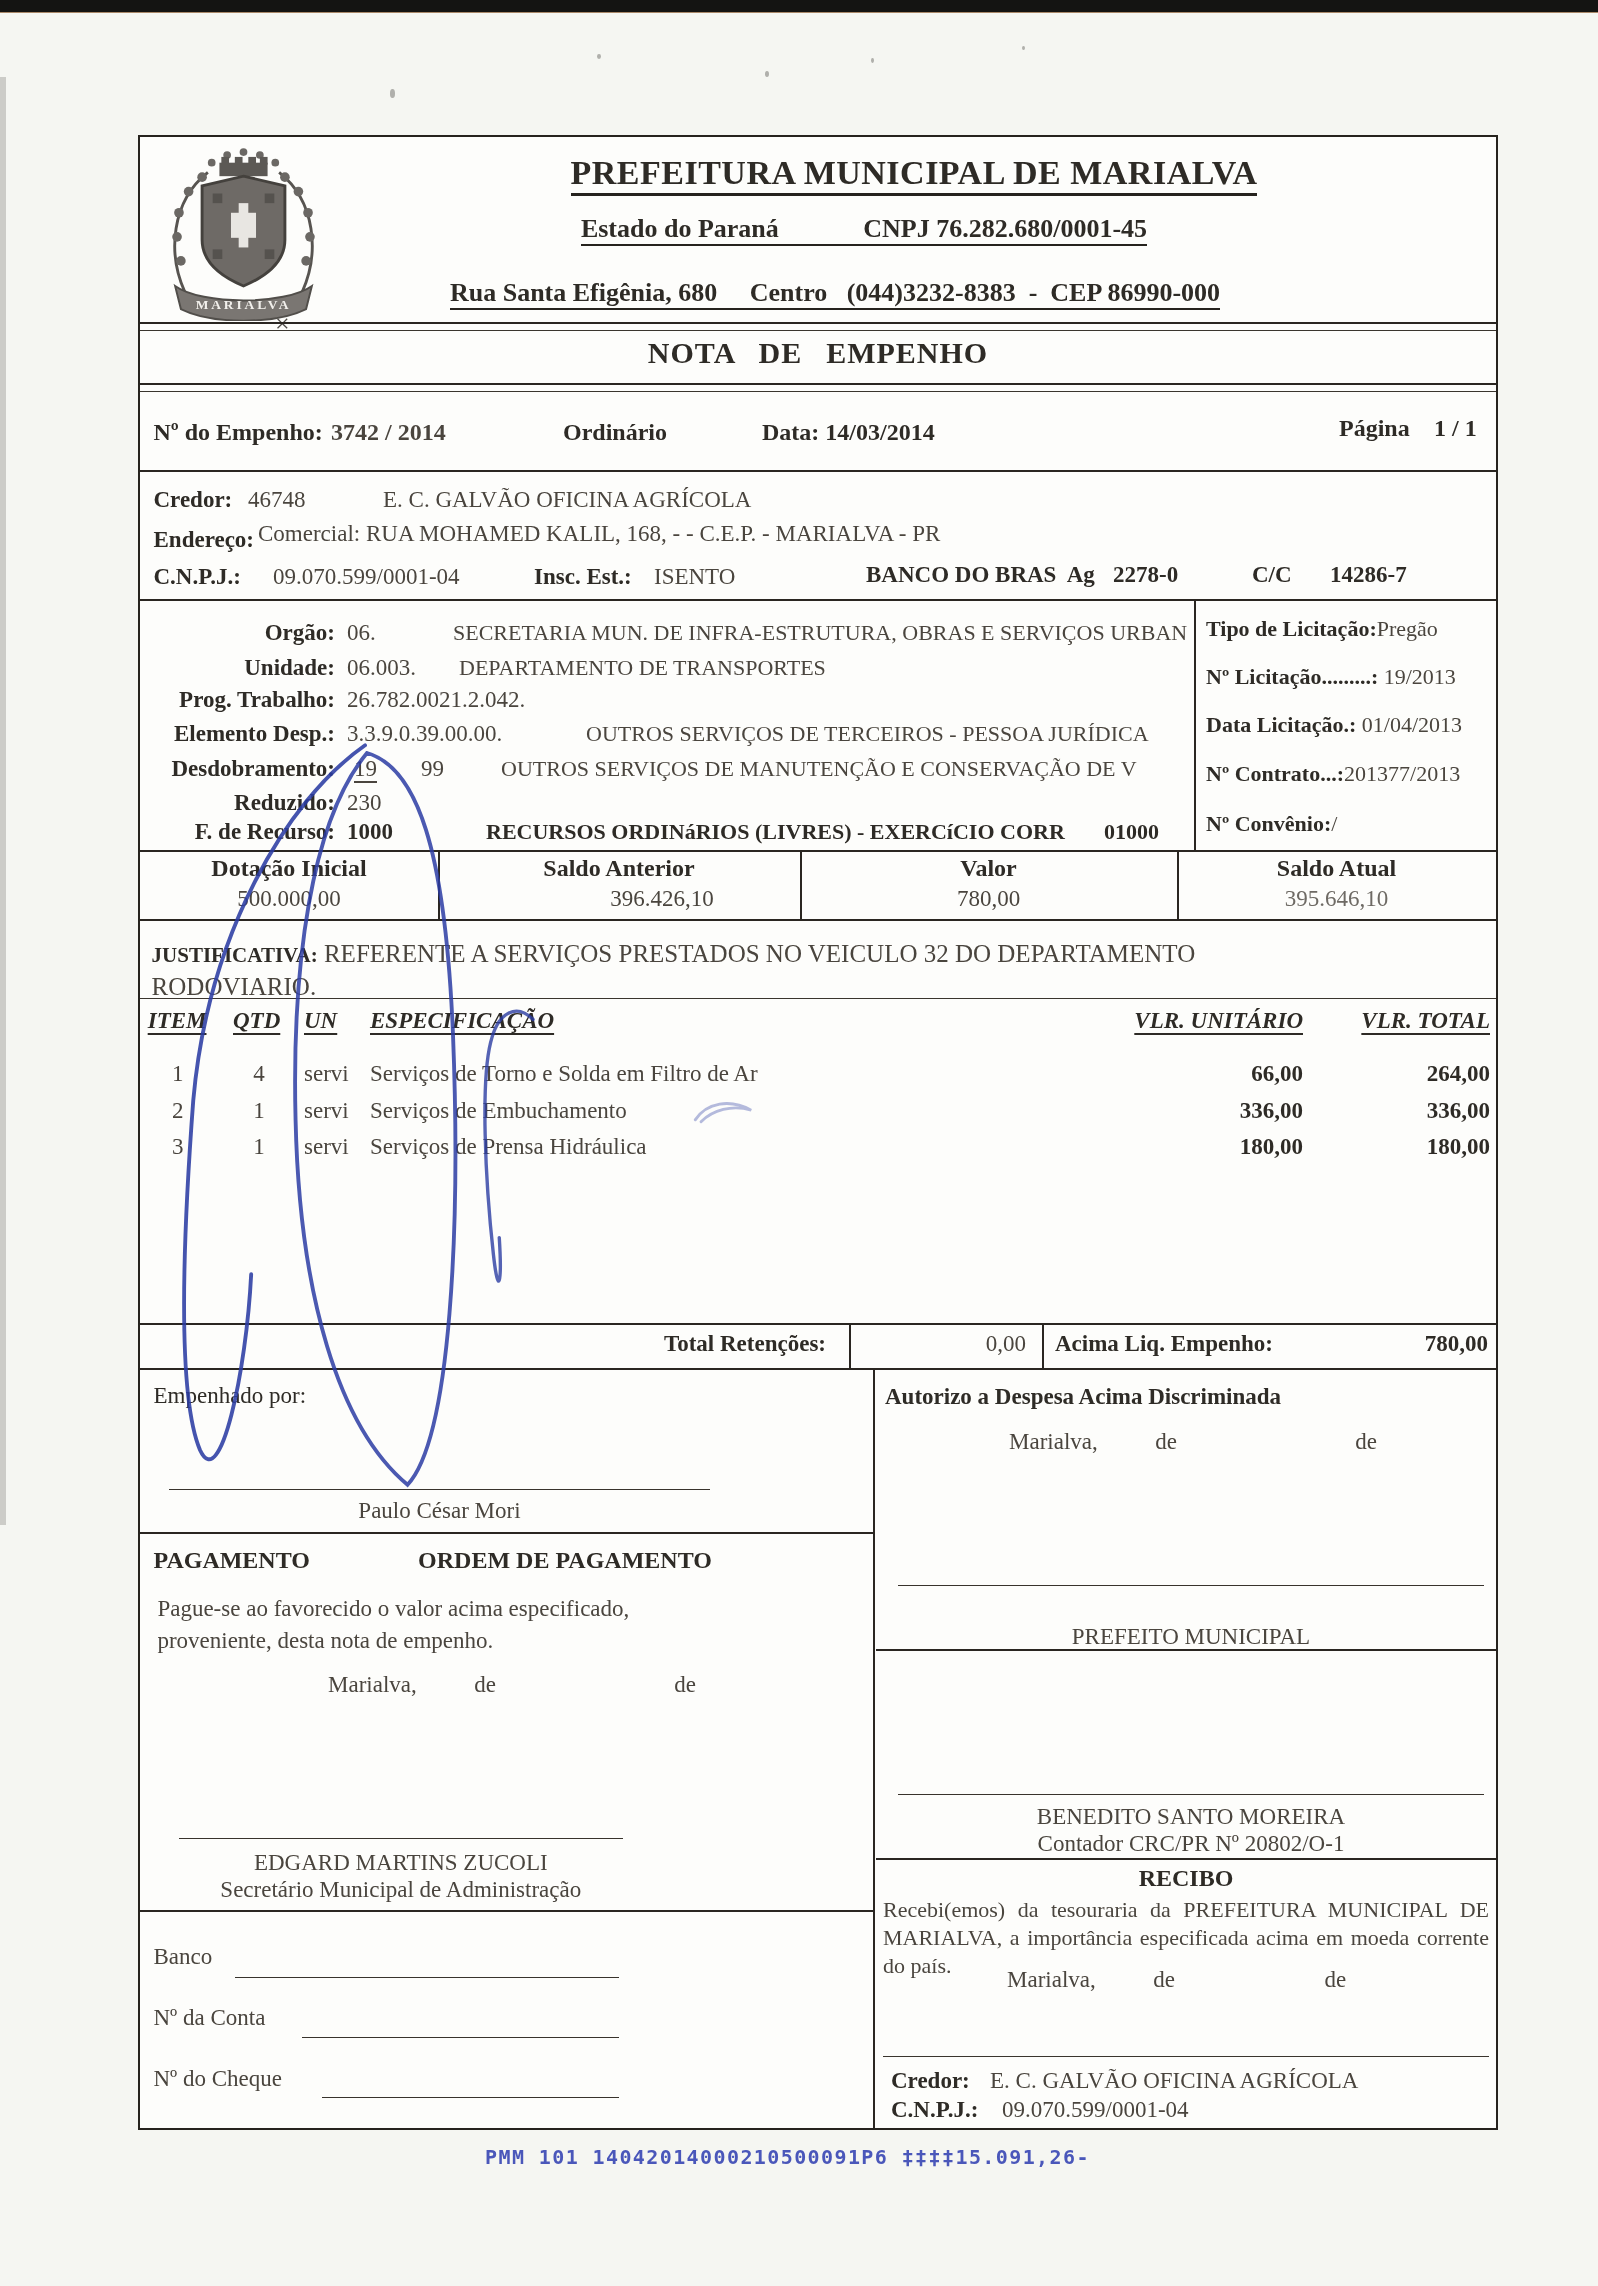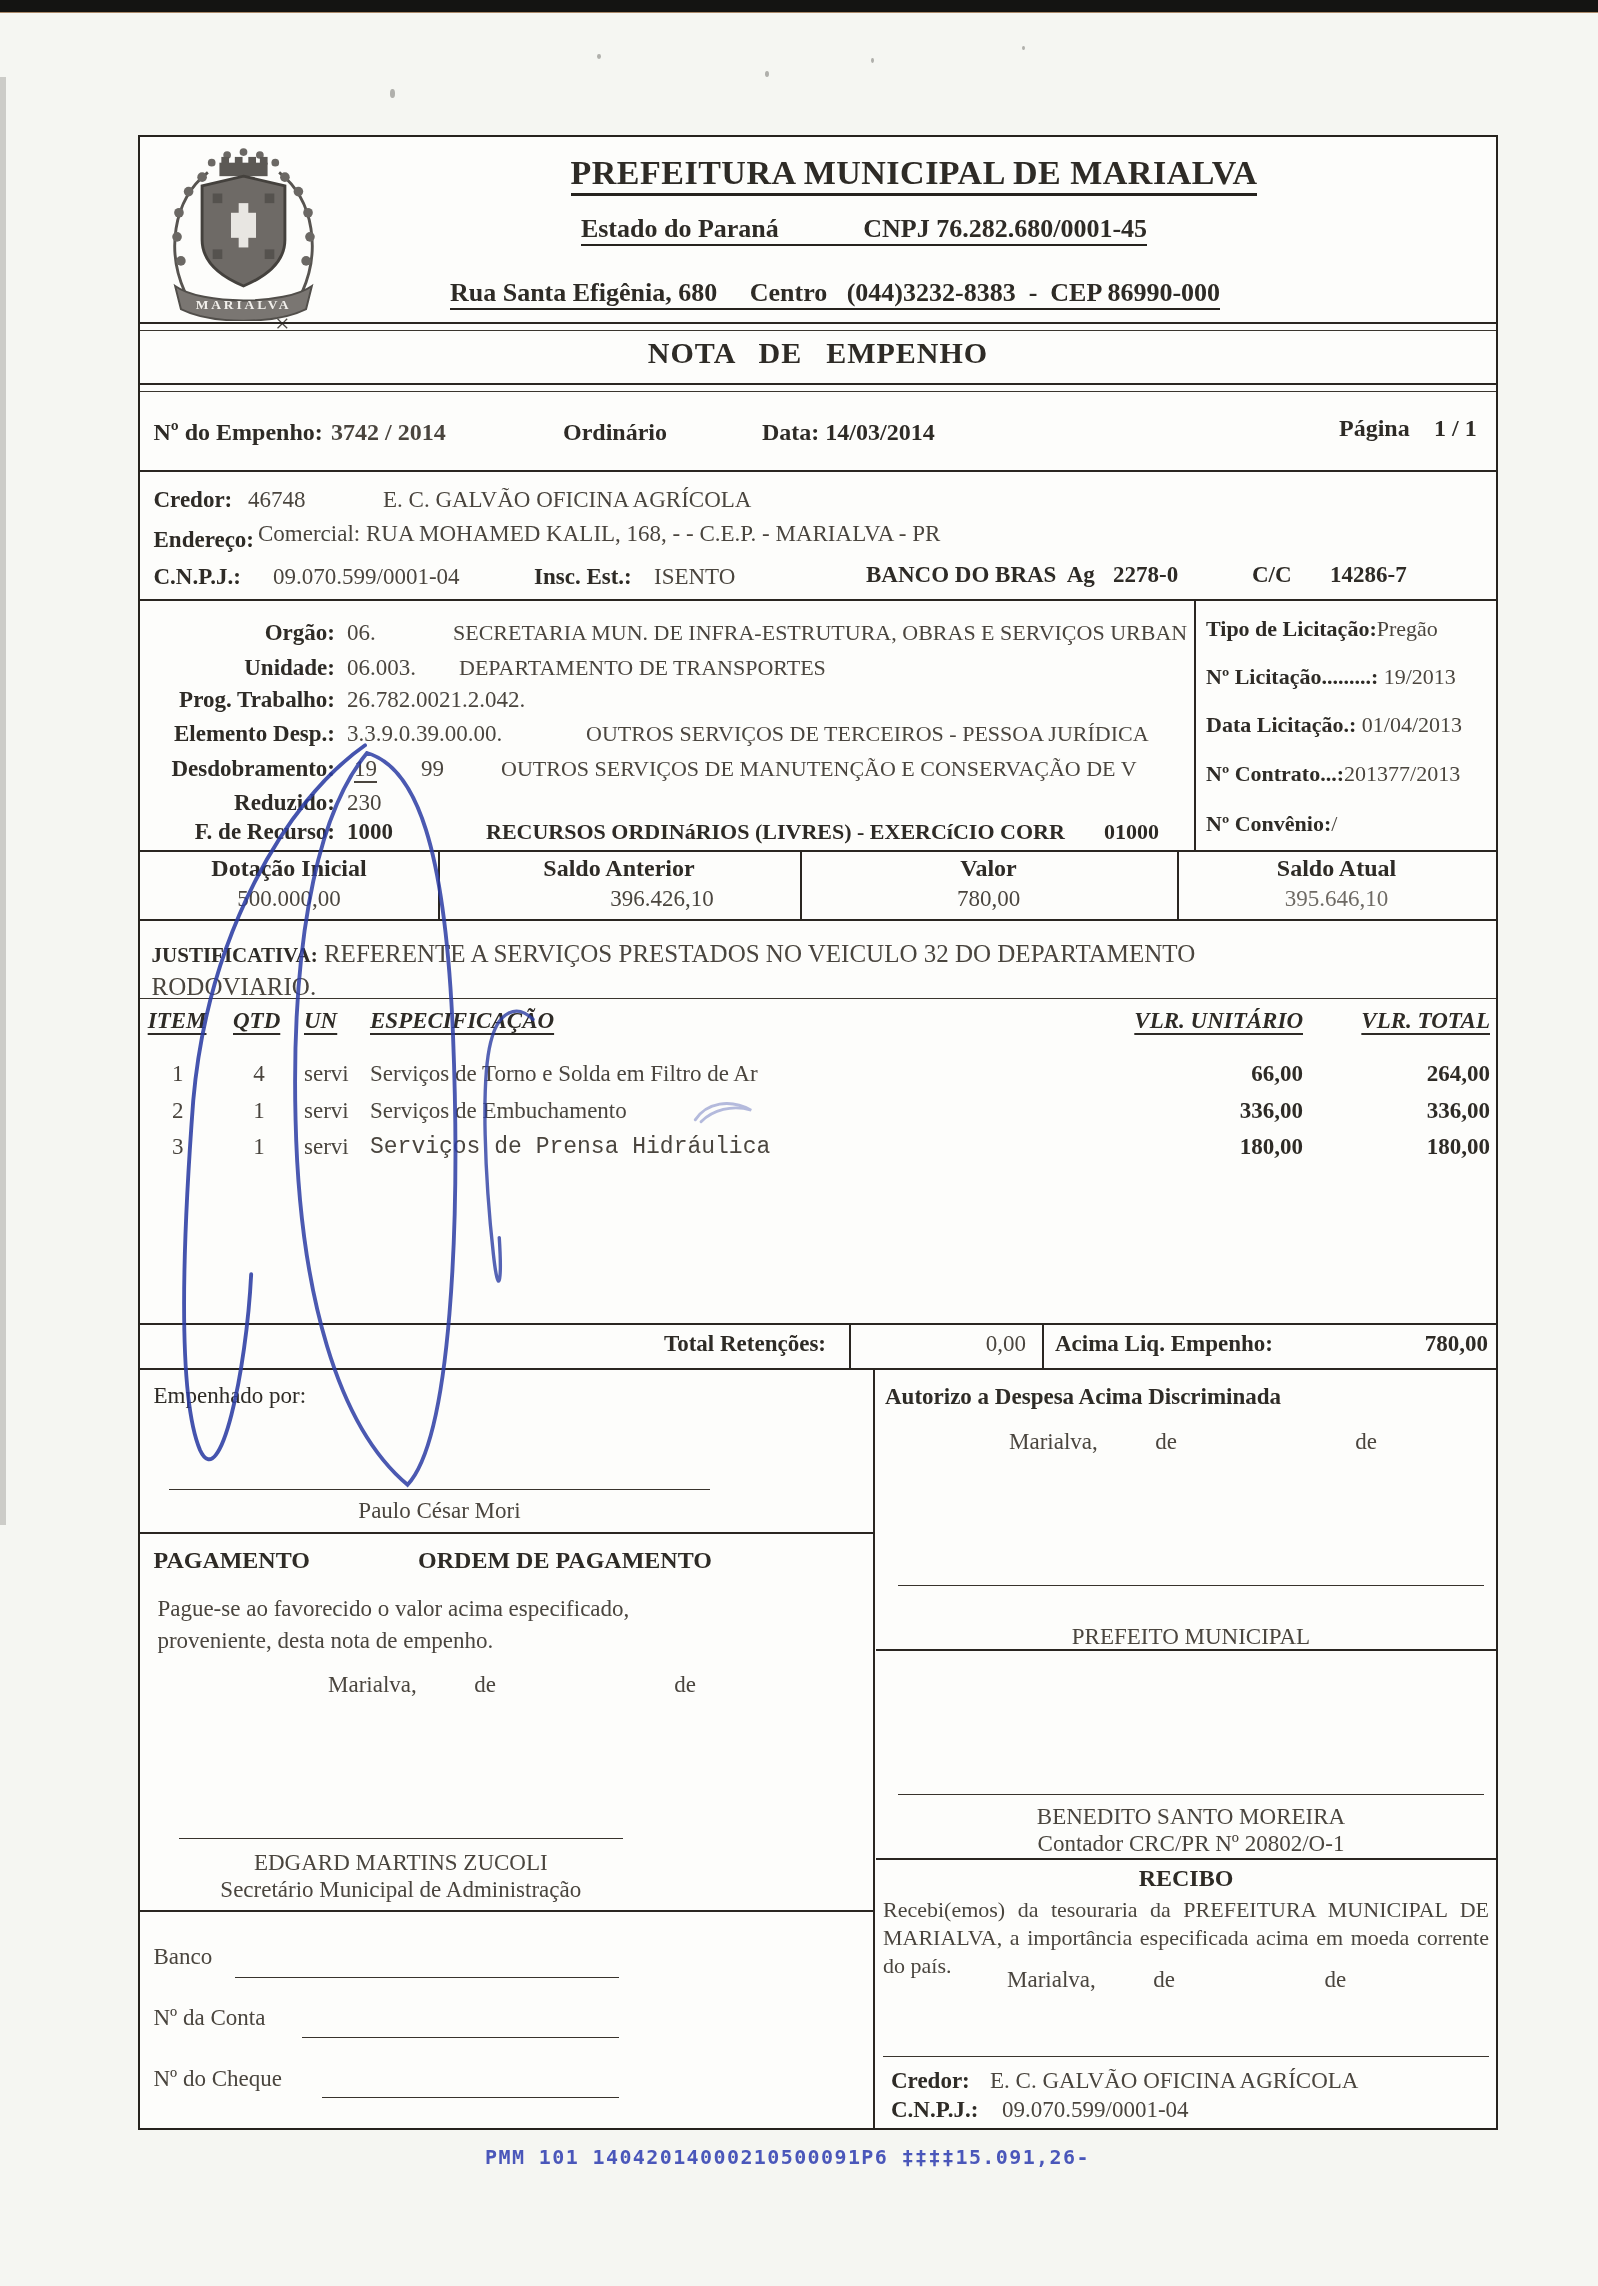--- a/index.html
+++ b/index.html
@@ -205,21 +205,21 @@
       <span class="abs f24 ctr gray" style="left:93px;top:961px;width:52px;">1</span>
       <span class="abs f24 gray" style="left:164px;top:961px;">servi</span>
       <span class="abs f24 gray" style="left:230px;top:961px;">Serviços de Embuchamento</span>
       <span class="abs b f24 r" style="left:966px;top:961px;width:197px;">336,00</span>
       <span class="abs b f24 r" style="left:1207px;top:961px;width:143px;">336,00</span>
     </div>
     <div>
       <span class="abs f24 ctr gray" style="left:7.7px;top:997px;width:60px;">3</span>
       <span class="abs f24 ctr gray" style="left:93px;top:997px;width:52px;">1</span>
       <span class="abs f24 gray" style="left:164px;top:997px;">servi</span>
-      <span class="abs f24 gray" style="left:230px;top:997px;font-family:Liberation Mono, monospace;">Serviços de Prensa Hidráulica</span>
+      <span class="abs f24 gray" style="left:230px;top:997px;">Serviços de Prensa Hidráulica</span>
       <span class="abs b f24 r" style="left:966px;top:997px;width:197px;">180,00</span>
       <span class="abs b f24 r" style="left:1207px;top:997px;width:143px;">180,00</span>
     </div>
     <div class="hline" style="left:0;top:1186px;width:100%;"></div>
 
     <div class="vline" style="left:709px;top:1186px;height:45px;"></div>
     <div class="vline" style="left:902px;top:1186px;height:45px;"></div>
     <span class="abs b f24 r" style="left:406px;top:1194px;width:280px;">Total Retenções:</span>
     <span class="abs f24 r gray" style="left:714px;top:1194px;width:172px;">0,00</span>
     <span class="abs b f24" style="left:915px;top:1194px;">Acima Liq. Empenho:</span>

